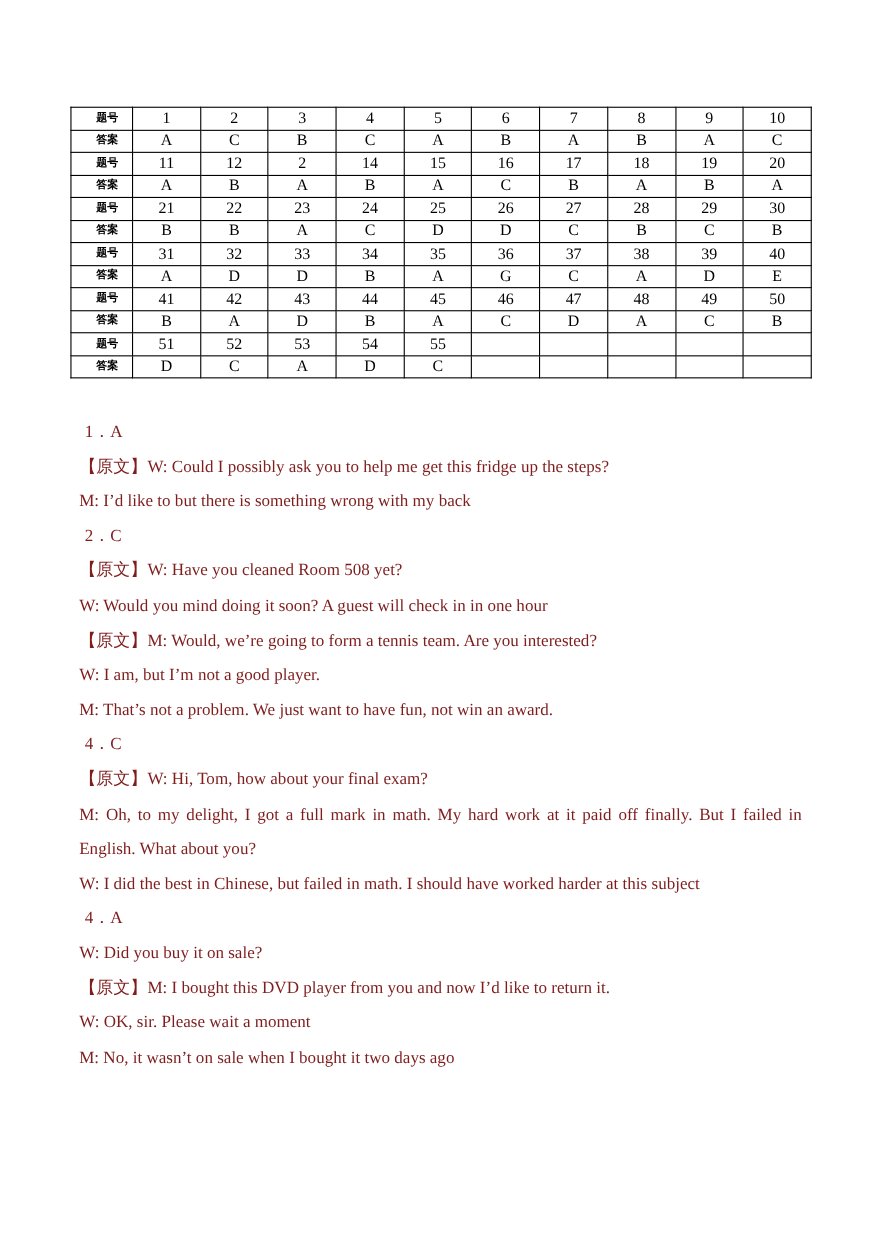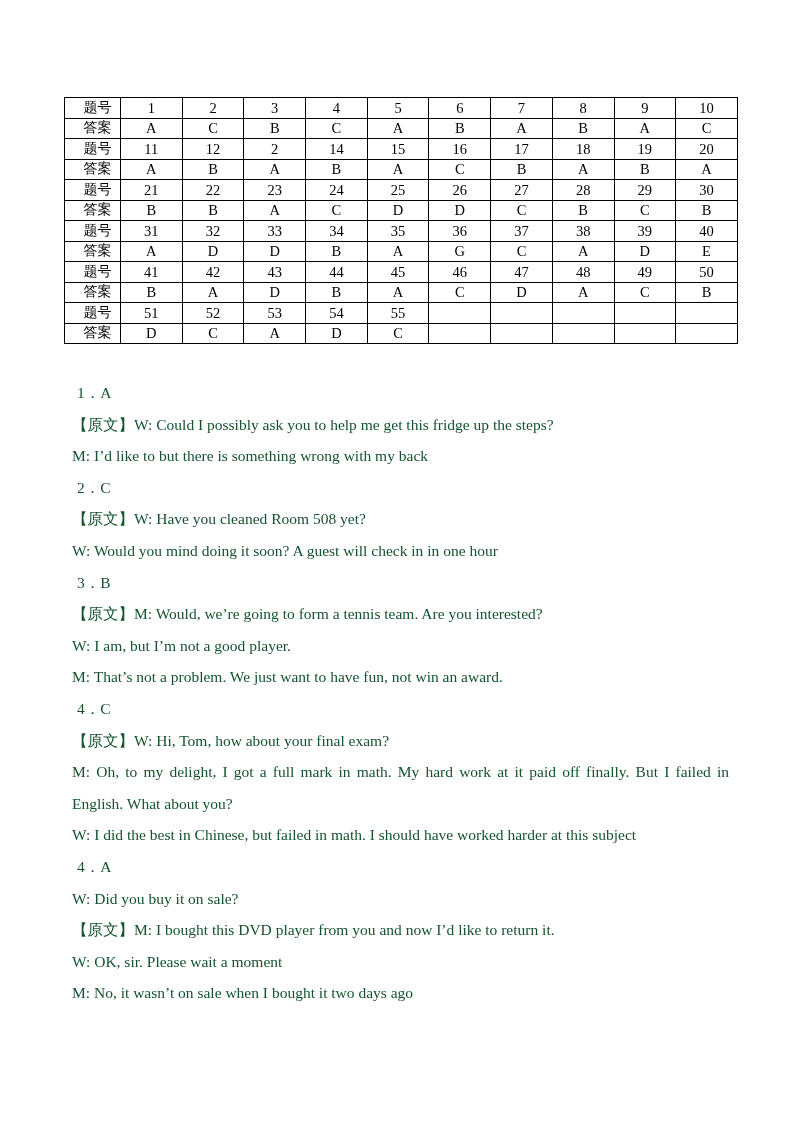--- a/index.html
+++ b/index.html
@@ -33,41 +33,41 @@
     height: 20.5px;
     padding: 0 2px;
     text-align: center;
     vertical-align: middle;
     font-size: 14.5px;
     line-height: 1;
     overflow: hidden;
     white-space: nowrap;
   }
   table.answers td.row-label {
-    font-weight: normal;
-    font-size: 14px;
+    font-weight: bold;
+    font-size: 10px;
     padding-left: 12px;
   }
   col.c-label { width: 56px; }
   col.c-val   { width: 61.7px; }
 
   
   .transcript {
     position: absolute;
     left: 72px;
     top: 377px;
     width: 657px;
   }
   .transcript p {
     margin: 0;
     font-size: 15.5px;
     line-height: 31.6px;
     text-align: justify;
     font-family: "Liberation Serif", "DejaVu Serif", serif;
-    color: #14532d;
+    color: #7f1d1d;
   }
   .transcript p.item-number {
     padding-left: 5px;
     text-align: left;
   }
 </style>
 </head>
 <body>
 
 <div class="page">
@@ -246,21 +246,20 @@
       </tbody>
   </table>
 
   <div class="transcript" id="transcript">
       <p class="item-number">1．A</p>
       <p class="line">【原文】W: Could I possibly ask you to help me get this fridge up the steps?</p>
       <p class="line">M: I’d like to but there is something wrong with my back</p>
       <p class="item-number">2．C</p>
       <p class="line">【原文】W: Have you cleaned Room 508 yet?</p>
       <p class="line">W: Would you mind doing it soon? A guest will check in in one hour</p>
-      <p class="item-number">3．B</p>
       <p class="line">【原文】M: Would, we’re going to form a tennis team. Are you interested?</p>
       <p class="line">W: I am, but I’m not a good player.</p>
       <p class="line">M: That’s not a problem. We just want to have fun, not win an award.</p>
       <p class="item-number">4．C</p>
       <p class="line">【原文】W: Hi, Tom, how about your final exam?</p>
       <p class="line">M: Oh, to my delight, I got a full mark in math. My hard work at it paid off finally. But I failed in English. What about you?</p>
       <p class="line">W: I did the best in Chinese, but failed in math. I should have worked harder at this subject</p>
       <p class="item-number">4．A</p>
       <p class="line">W: Did you buy it on sale?</p>
       <p class="line">【原文】M: I bought this DVD player from you and now I’d like to return it.</p>

